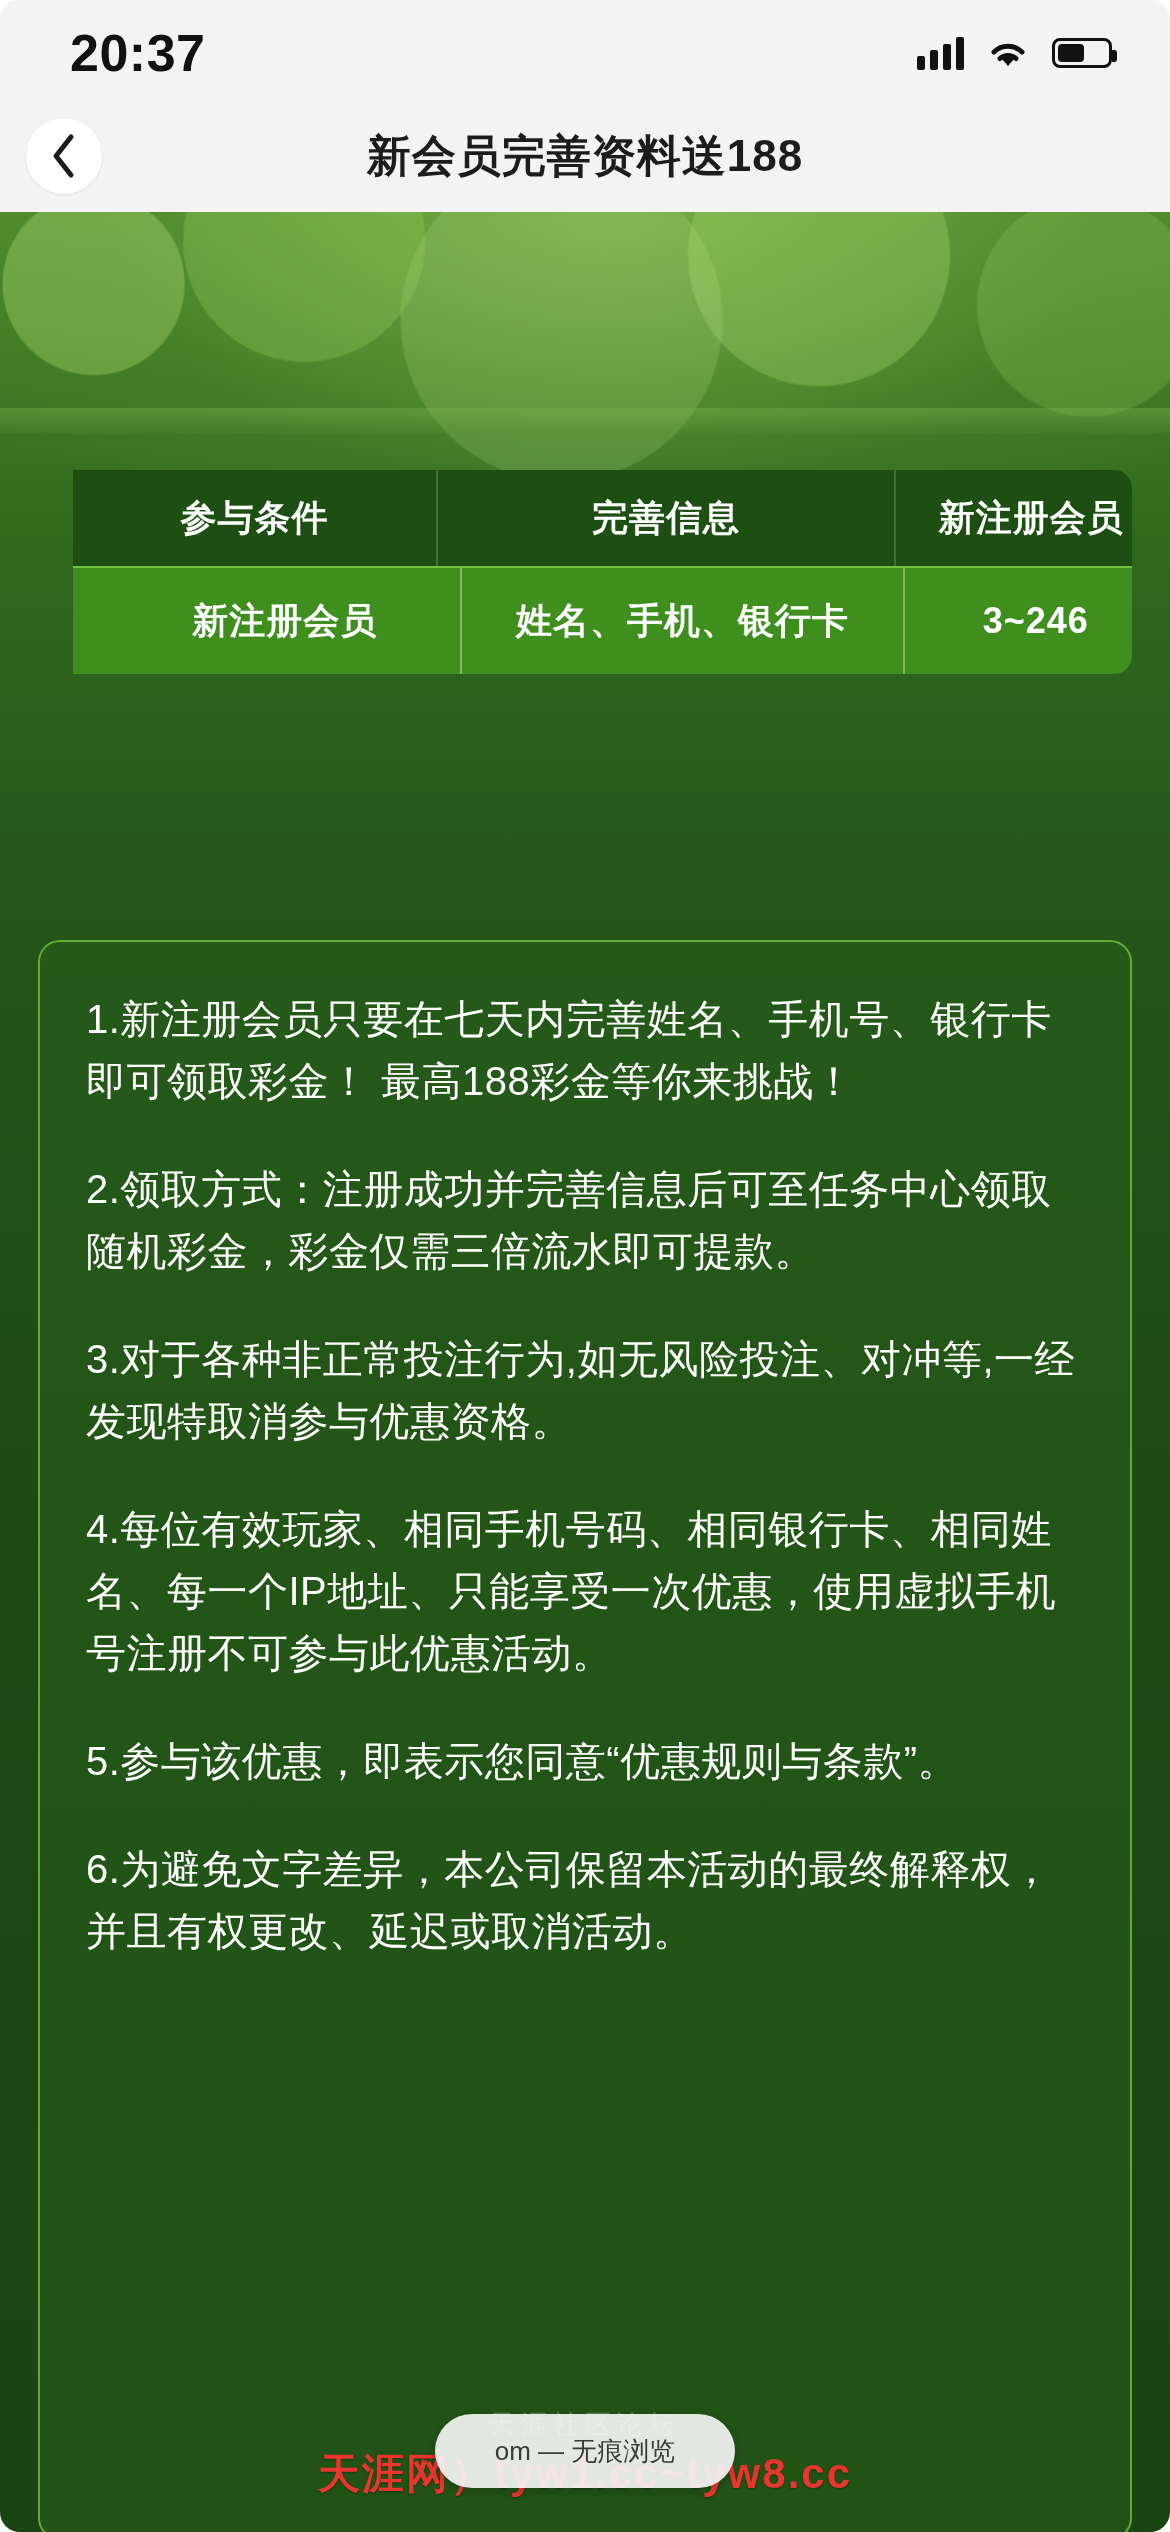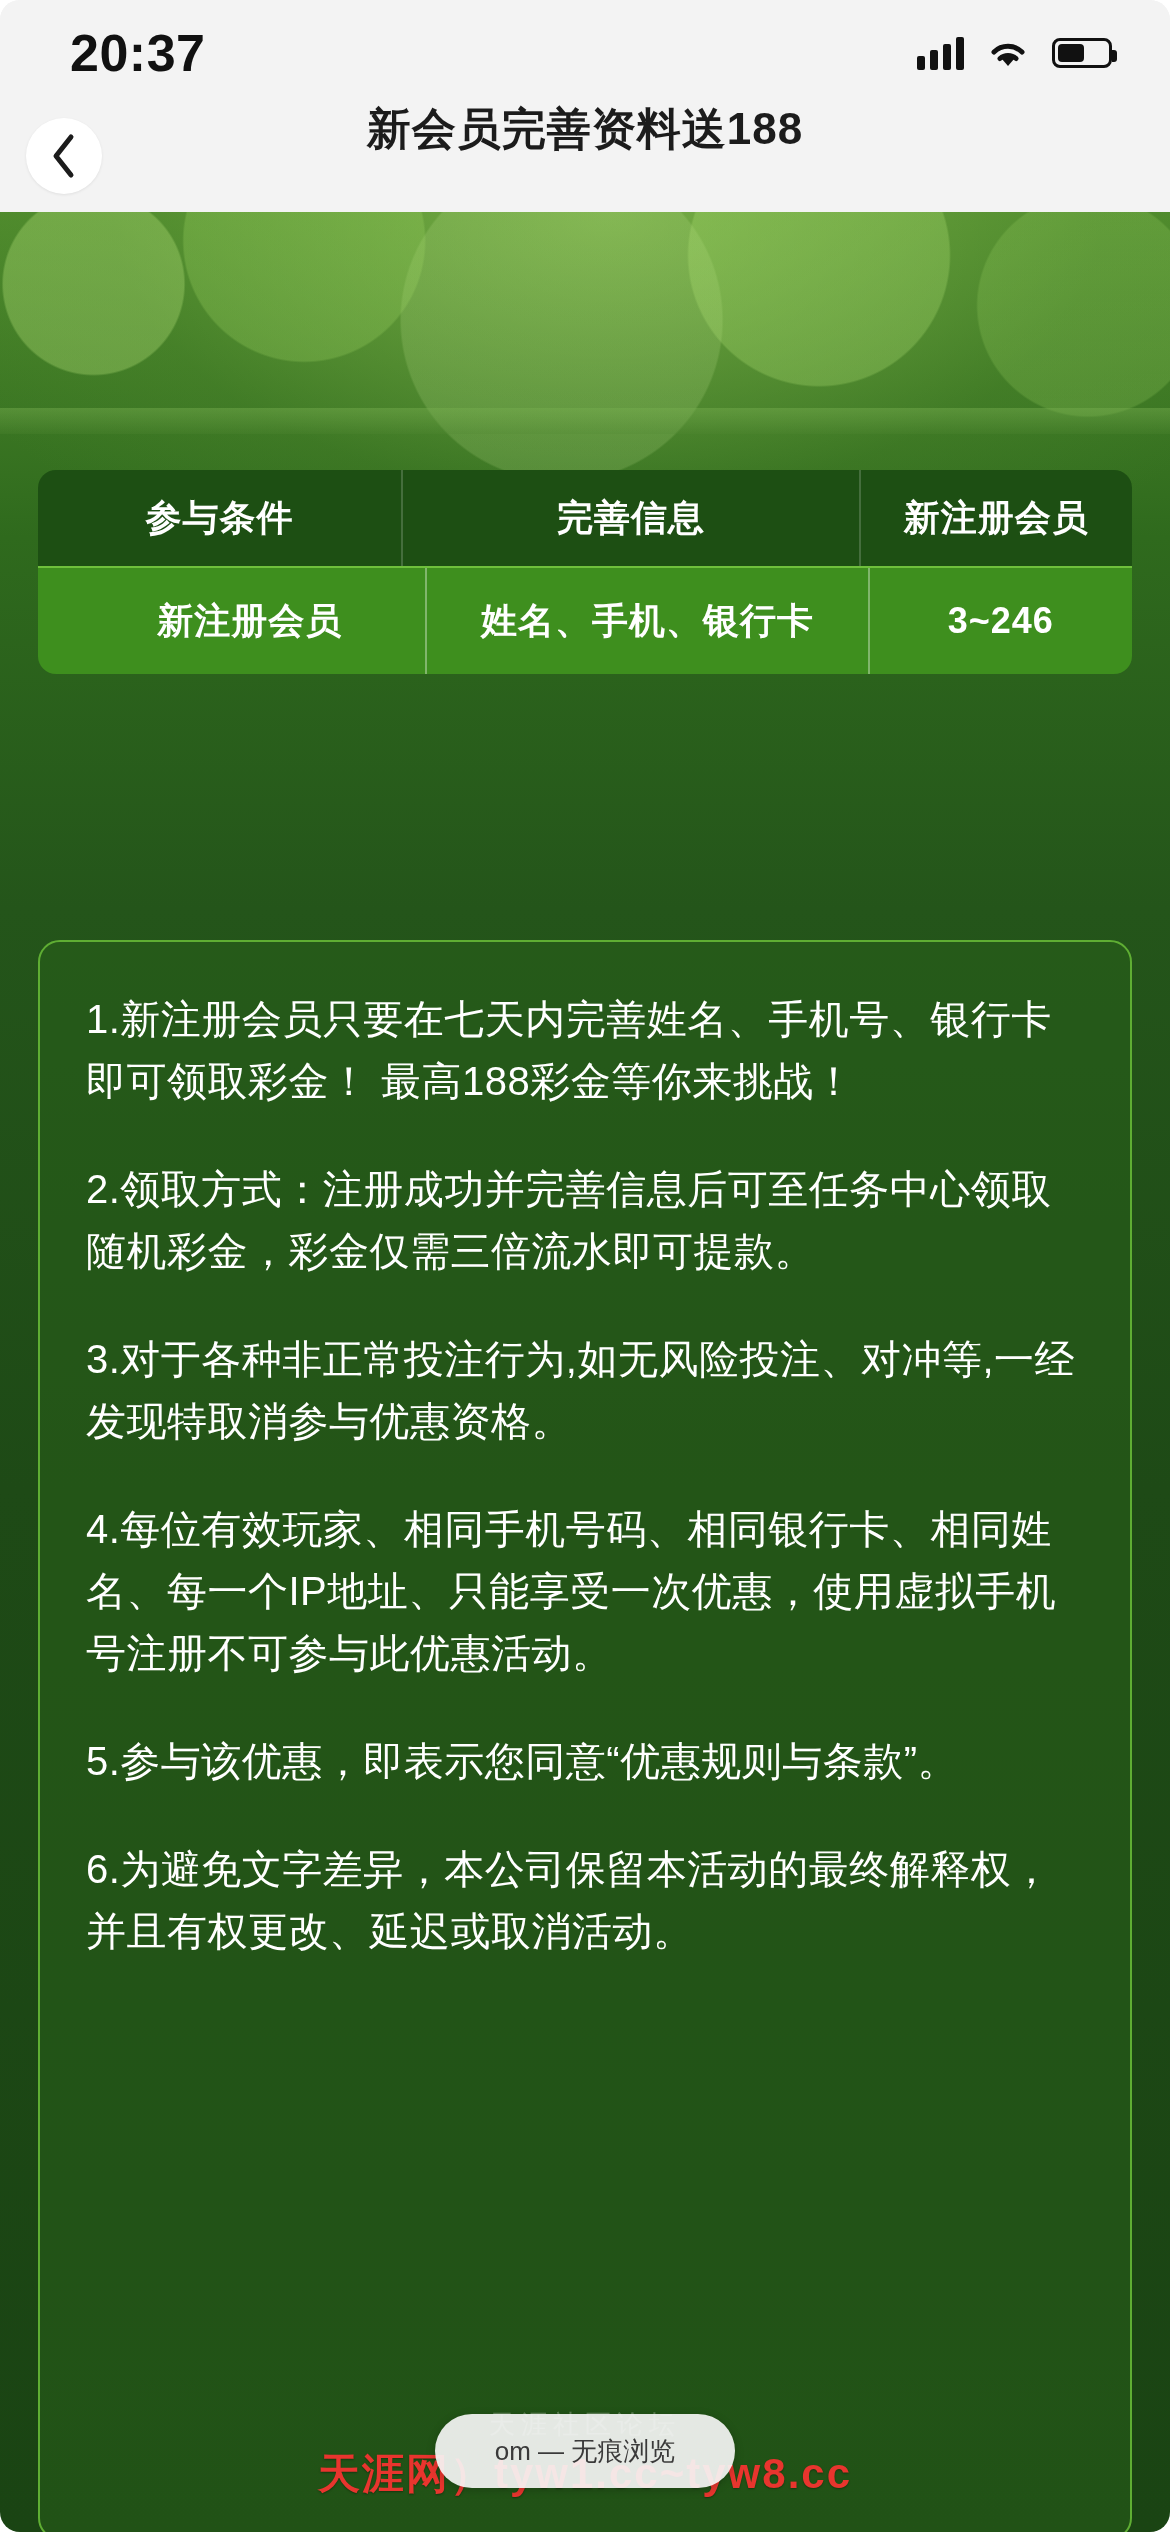--- a/index.html
+++ b/index.html
@@ -87,20 +87,21 @@
     background: #111;
     border-radius: 4px;
   }
 
   
   .nav-bar {
     position: relative;
     height: 112px;
     background: #f3f3f3;
     display: flex;
+    align-items: center;
     justify-content: center;
   }
   .nav-back {
     position: absolute;
     left: 26px;
     top: 50%;
     transform: translateY(-50%);
     width: 76px; height: 76px;
     background: #ffffff;
     border-radius: 50%;
@@ -154,20 +155,21 @@
     position: absolute;
     left: 38px;
     top: 258px;
     width: 1094px;
     border-radius: 18px;
     overflow: hidden;
   }
   .table-row {
     display: flex;
     width: 100%;
+    margin-left: 35px;
   }
   .table-head {
     background: #1d4f13;
   }
   .table-head .cell {
     color: #ffffff;
     font-size: 36px;
     font-weight: bold;
     height: 96px;
   }

